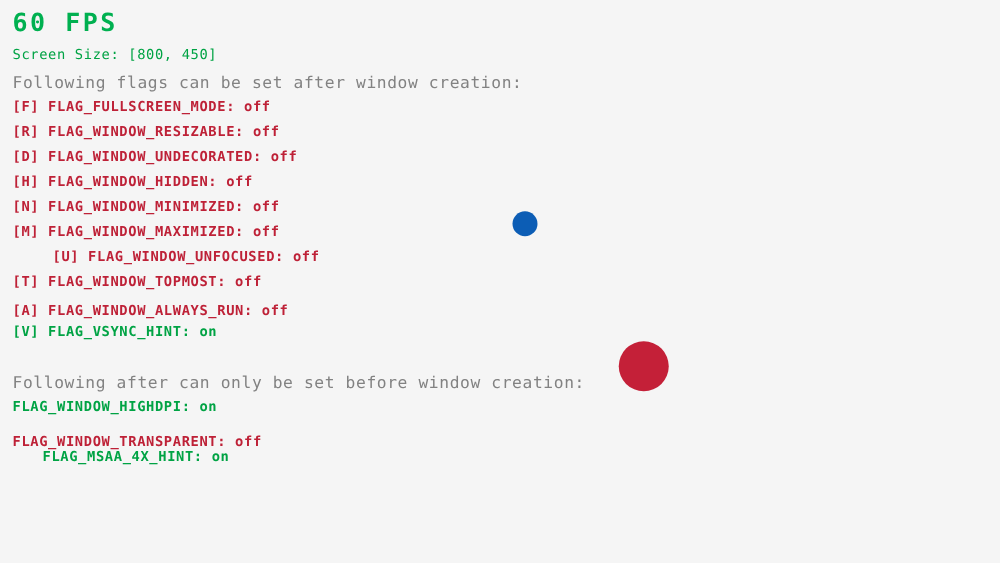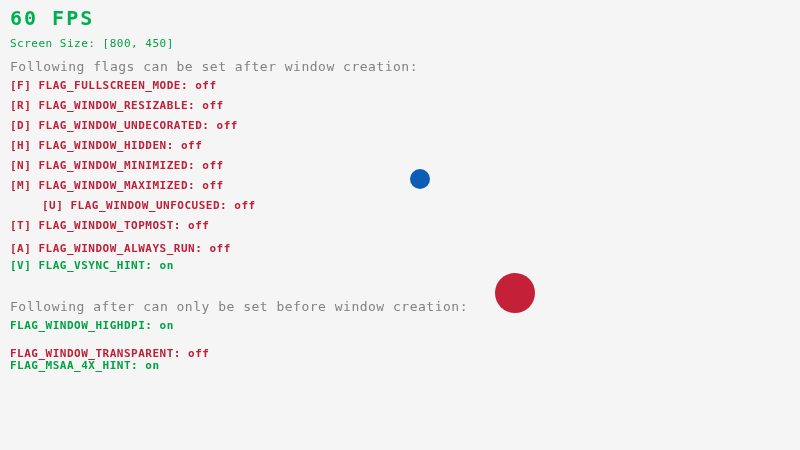--- a/index.html
+++ b/index.html
@@ -99,19 +99,19 @@
       <div class="txt flag-line flag-off" style="top: 220px;">[T] FLAG_WINDOW_TOPMOST: off</div>
       <div class="txt flag-line flag-off" style="top: 243px;">[A] FLAG_WINDOW_ALWAYS_RUN: off</div>
       <div class="txt flag-line flag-on" style="top: 260px;">[V] FLAG_VSYNC_HINT: on</div>
     </div>
 
   <div class="txt section-header" id="header-before">Following after can only be set before window creation:</div>
 
   <div id="flags-before-creation">
       <div class="txt flag-line flag-on" style="top: 320px;">FLAG_WINDOW_HIGHDPI: on</div>
       <div class="txt flag-line flag-off" style="top: 348px;">FLAG_WINDOW_TRANSPARENT: off</div>
-      <div class="txt flag-line flag-on" style="top: 360px;">FLAG_MSAA_4X_HINT: on</div>
+      <div class="txt flag-line flag-on" style="top: 360px; margin-left: 24px;">FLAG_MSAA_4X_HINT: on</div>
     </div>
 
   <div class="ball" id="ball-blue" style="left: 410px; top: 169px; width: 20px; height: 20px; background: rgb(12, 93, 181);"></div>
   <div class="ball" id="ball-red" style="left: 495px; top: 273px; width: 40px; height: 40px; background: rgb(196, 32, 56);"></div>
 
 </div>
 
 </body></html>

